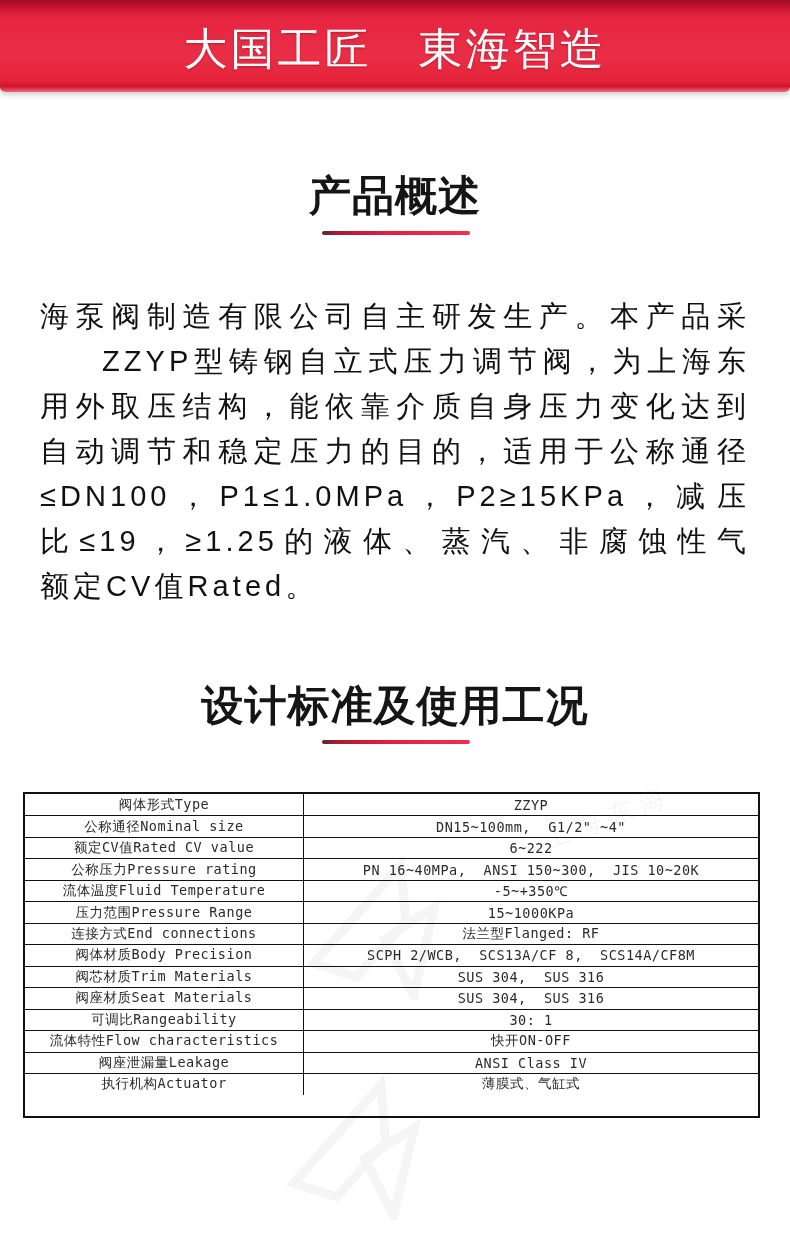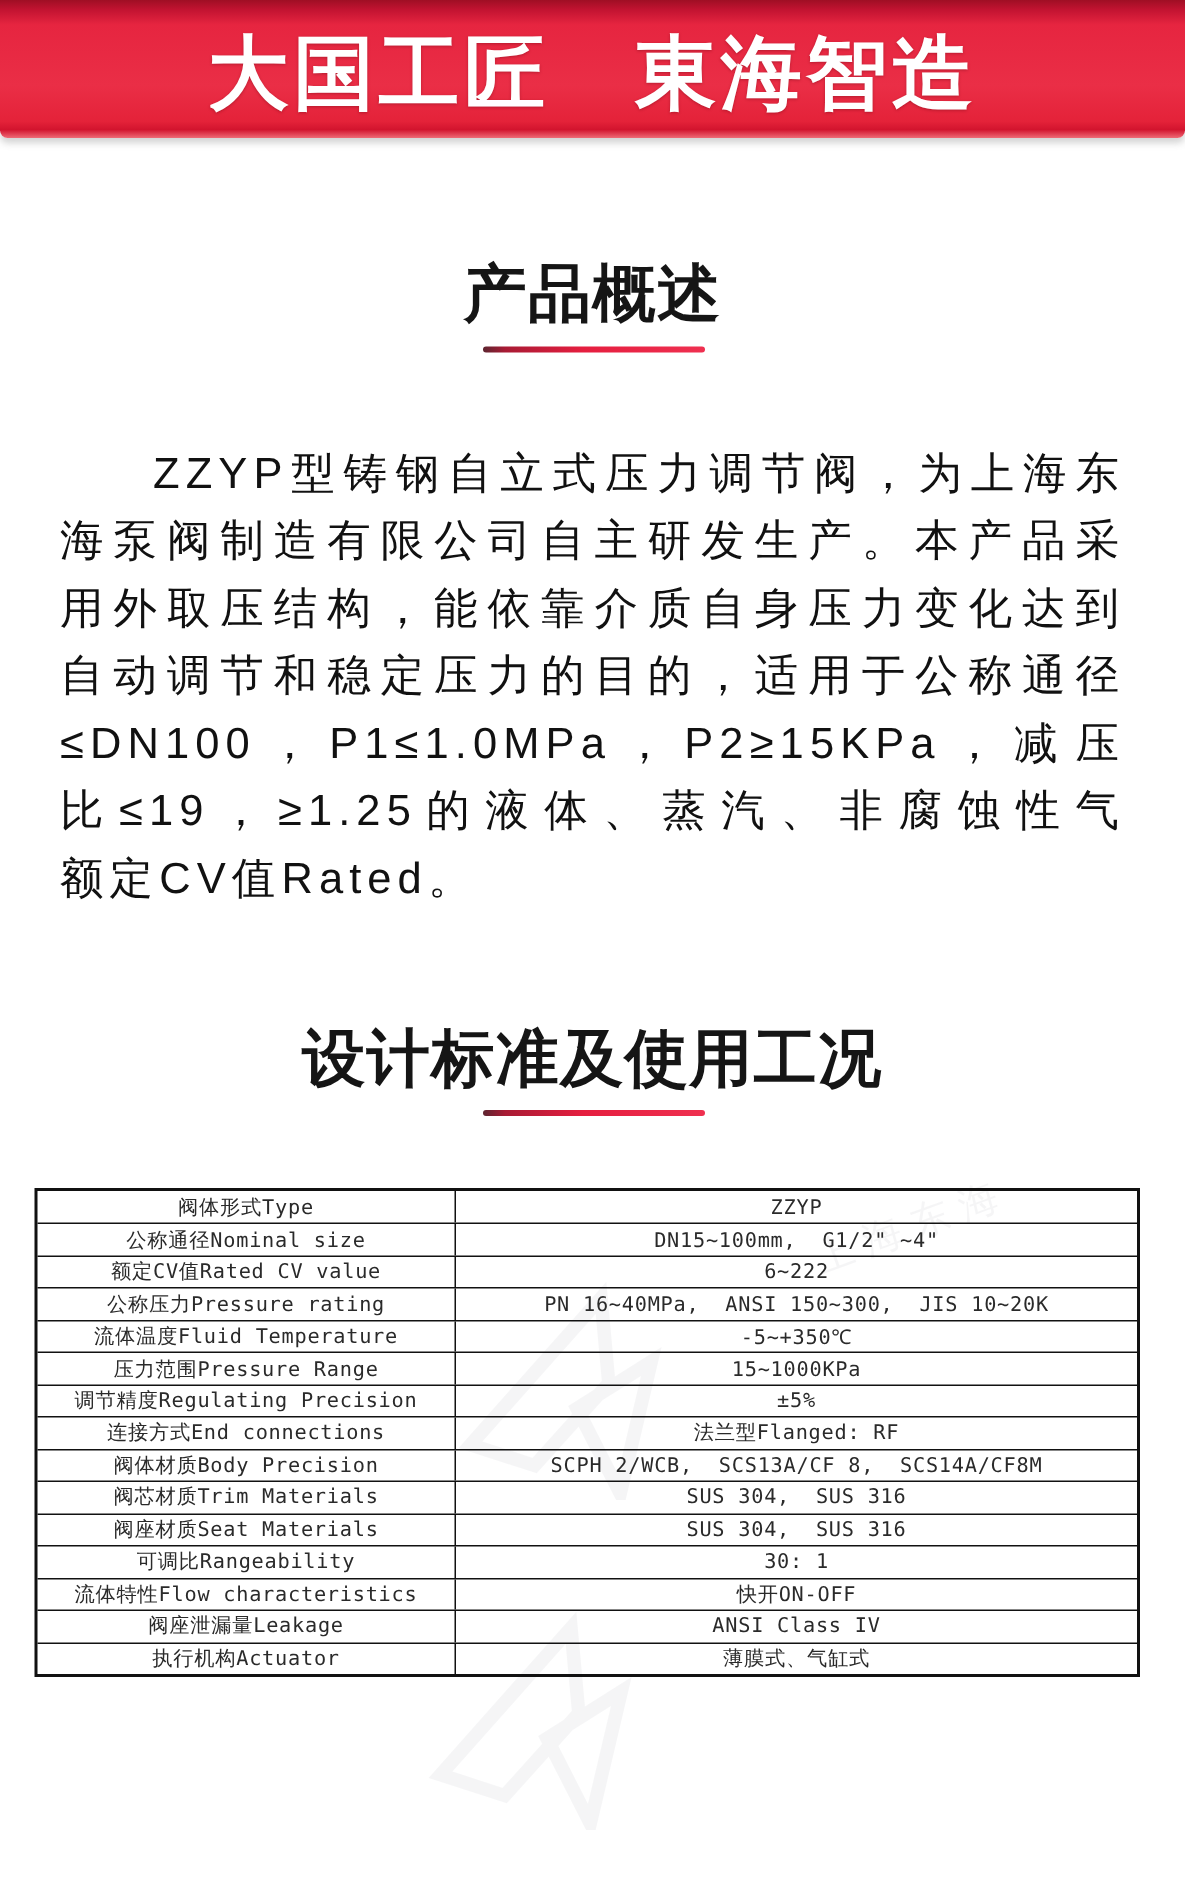--- a/index.html
+++ b/index.html
@@ -16,21 +16,21 @@
   .banner {
     position: absolute; top: 0; left: 0; width: 790px; height: 92px;
     background: linear-gradient(180deg,
       #9f0e24 0%, #c21331 7%, #e62540 18%,
       #ea2e46 62%, #e42239 88%, #d2142e 94%, #ef6a76 100%);
     border-radius: 0 0 5px 5px;
     box-shadow: 0 3px 5px rgba(110,110,110,0.30);
     display: flex; align-items: center; justify-content: center;
   }
   .banner-title {
-    font-size: 54px; font-weight: 700; color: #ffffff;
+    font-size: 44px; font-weight: 400; color: #ffffff;
     letter-spacing: 3px; padding-top: 6px;
     text-shadow: 0 1px 2px rgba(120,10,25,0.45);
     white-space: pre;
   }
 
   
   .sec-title {
     position: absolute; left: 0; width: 790px;
     text-align: center;
     font-size: 42px; font-weight: 800; color: #151515;
@@ -87,22 +87,22 @@
 <body>
 
 <header class="banner">
   <div class="banner-title">大国工匠　東海智造</div>
 </header>
 
 <h2 class="sec-title overview" style="margin:0">产品概述</h2>
 <div class="sec-underline overview"></div>
 
 <div class="para">
+  <div class="pline">海泵阀制造有限公司自主研发生产。本产品采</div>
   <div class="pline first">ZZYP型铸钢自立式压力调节阀，为上海东</div>
-  <div class="pline">海泵阀制造有限公司自主研发生产。本产品采</div>
   <div class="pline">用外取压结构，能依靠介质自身压力变化达到</div>
   <div class="pline">自动调节和稳定压力的目的，适用于公称通径</div>
   <div class="pline">≤DN100，P1≤1.0MPa，P2≥15KPa，减压</div>
   <div class="pline">比≤19，≥1.25的液体、蒸汽、非腐蚀性气</div>
   <div class="pline last">额定CV值Rated。</div>
 </div>
 
 <h2 class="sec-title specs" style="margin:0">设计标准及使用工况</h2>
 <div class="sec-underline specs"></div>
 
@@ -137,24 +137,20 @@
   </div>
   <div class="trow">
     <div class="tcell tlabel">流体温度Fluid Temperature</div>
     <div class="tcell tvalue">-5~+350℃</div>
   </div>
   <div class="trow">
     <div class="tcell tlabel">压力范围Pressure Range</div>
     <div class="tcell tvalue">15~1000KPa</div>
   </div>
   <div class="trow">
-    <div class="tcell tlabel">调节精度Regulating Precision</div>
-    <div class="tcell tvalue">±5%</div>
-  </div>
-  <div class="trow">
     <div class="tcell tlabel">连接方式End connections</div>
     <div class="tcell tvalue">法兰型Flanged: RF</div>
   </div>
   <div class="trow">
     <div class="tcell tlabel">阀体材质Body Precision</div>
     <div class="tcell tvalue">SCPH 2/WCB,  SCS13A/CF 8,  SCS14A/CF8M</div>
   </div>
   <div class="trow">
     <div class="tcell tlabel">阀芯材质Trim Materials</div>
     <div class="tcell tvalue">SUS 304,  SUS 316</div>

